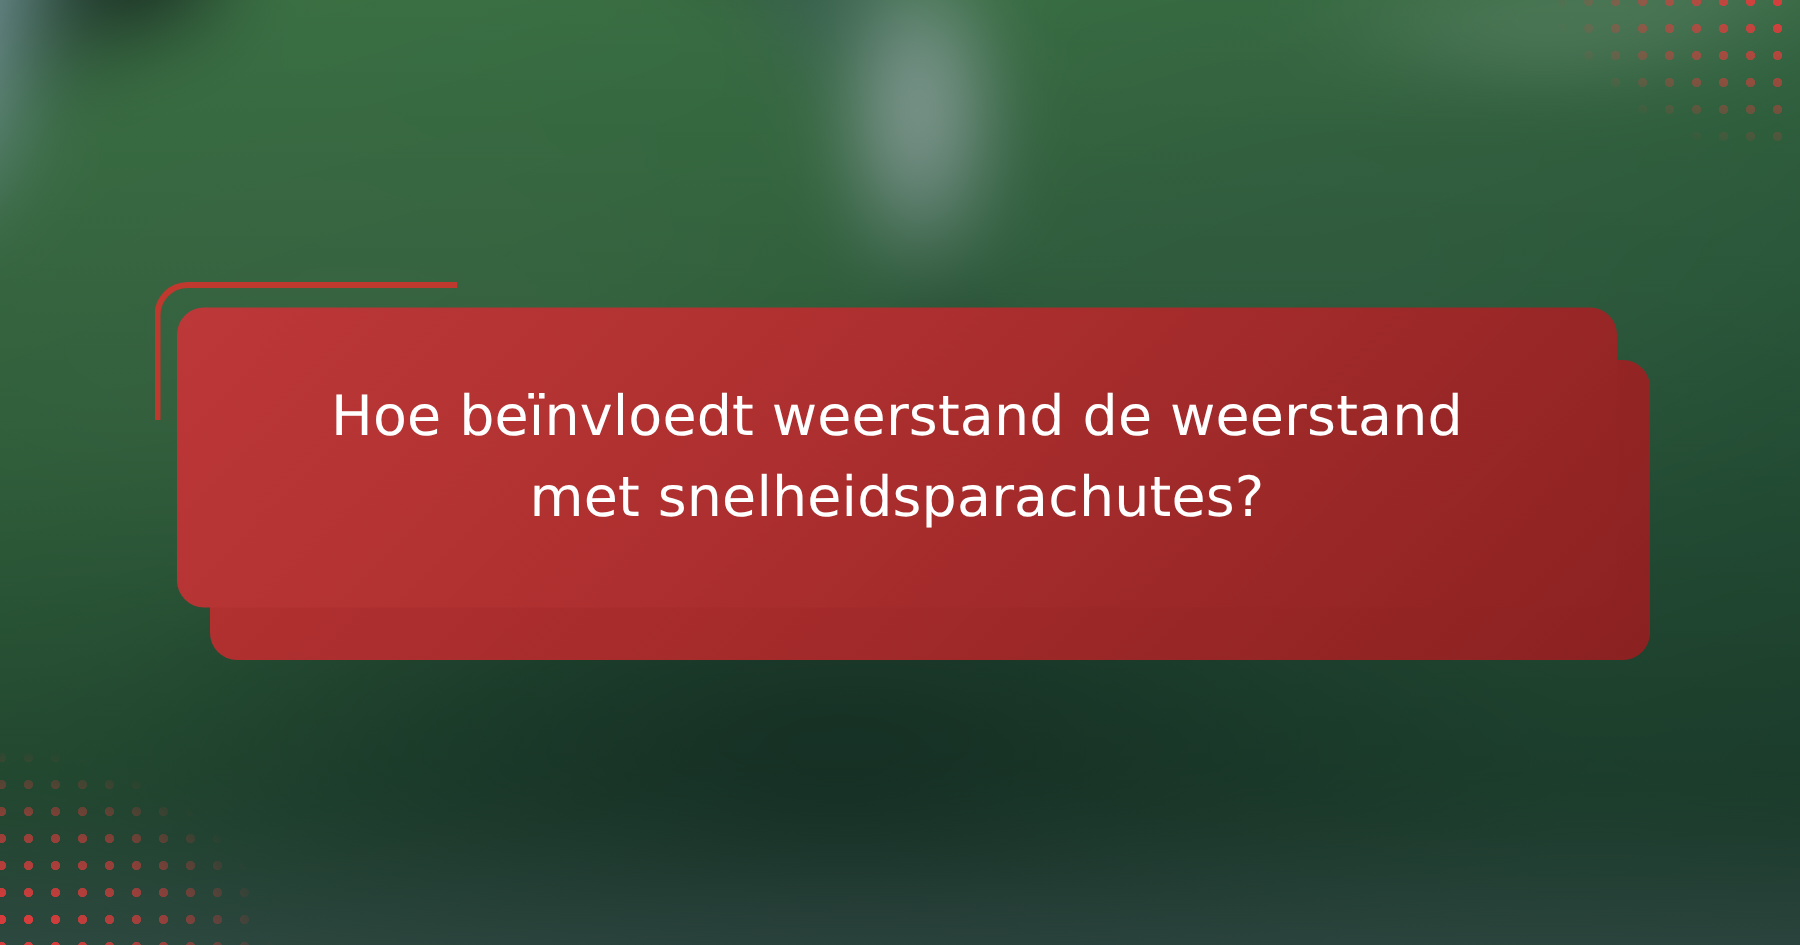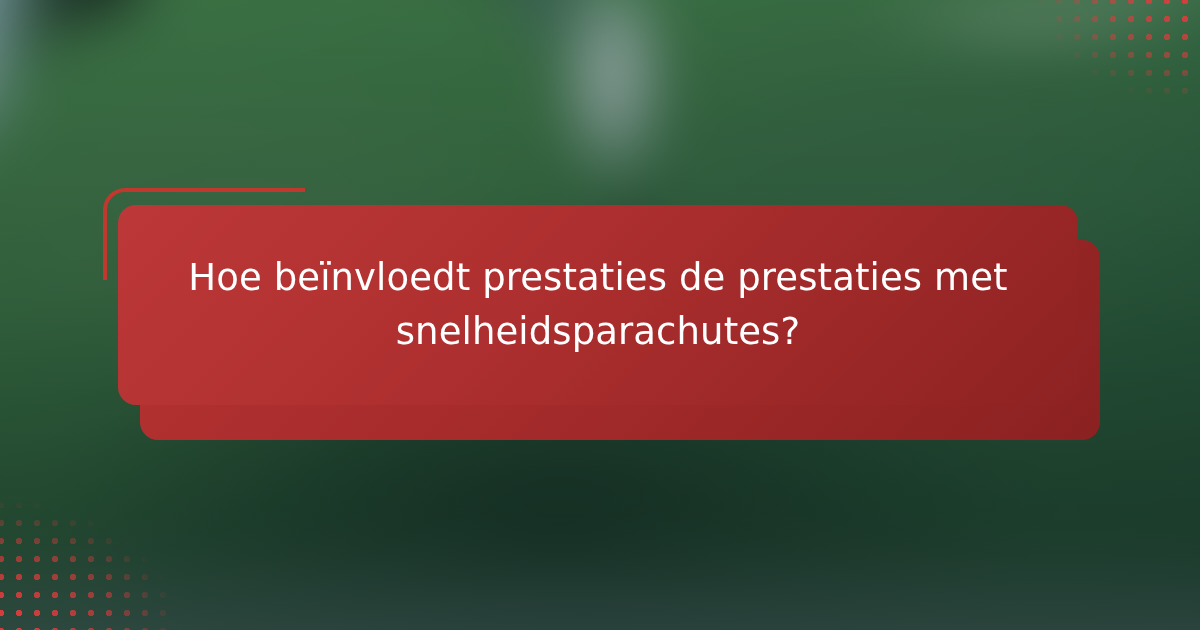--- a/index.html
+++ b/index.html
@@ -125,16 +125,16 @@
   <div class="bg-tint"></div>
 
   <div class="dots dots-tr"></div>
   <div class="dots dots-bl"></div>
 
   <div class="bracket"></div>
 
   <div class="card-back"></div>
 
   <div class="card-main">
-    <h1 class="card-title">Hoe beïnvloedt prestaties de prestaties met snelheidsparachutes?</h1>
+    <h1 class="card-title">Hoe beïnvloedt weerstand de weerstand met snelheidsparachutes?</h1>
   </div>
 
 </div>
 
 </body></html>

